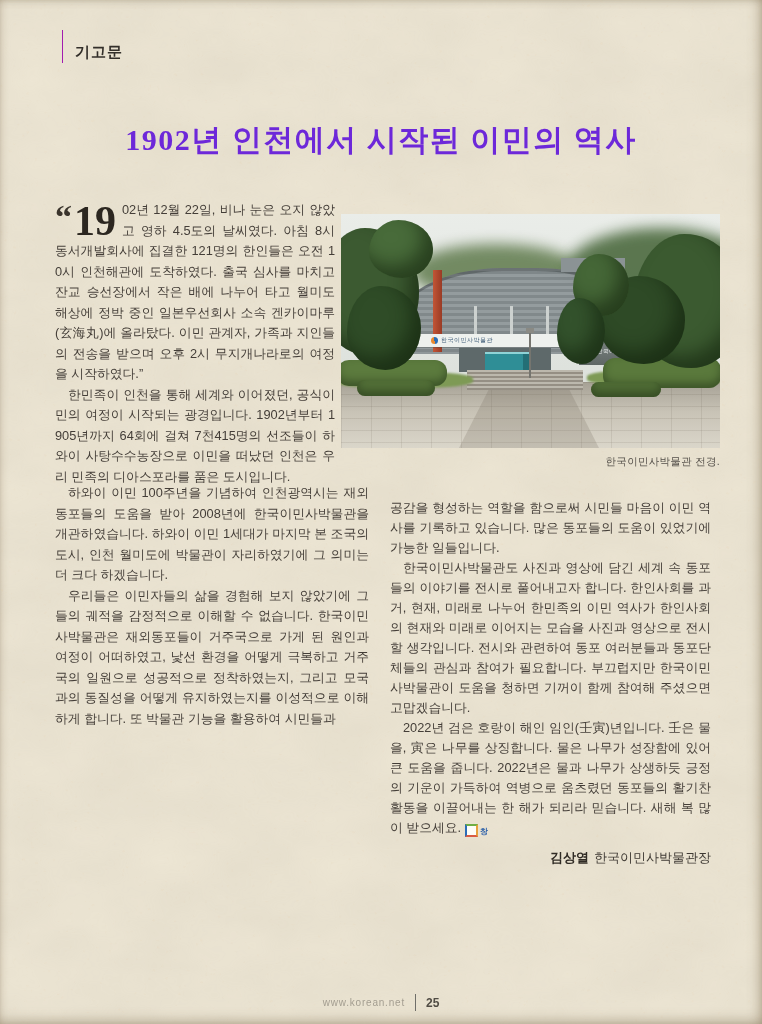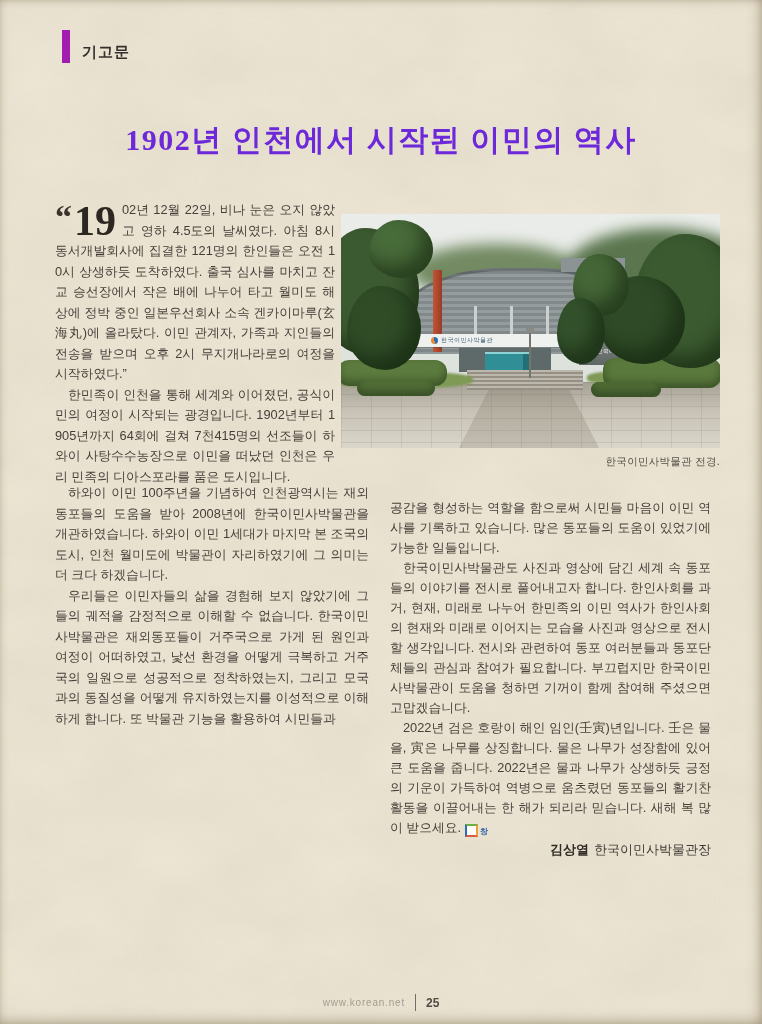--- a/index.html
+++ b/index.html
@@ -10,21 +10,21 @@
     font-family:"Liberation Sans","DejaVu Sans",sans-serif;
     box-shadow: inset -7px 0 14px -6px rgba(110,90,60,.45),
                 inset 0 -8px 14px -6px rgba(110,90,60,.40),
                 inset 0 5px 10px -6px rgba(110,90,60,.30),
                 inset 5px 0 10px -7px rgba(110,90,60,.25);
   }
   .texture { position:absolute; inset:0; z-index:0; }
   .layer { position:absolute; z-index:1; }
 
   
-  .kicker { left:62px; top:30px; border-left:8px solid #a21caf; padding:13px 0 1px 12px; }
+  .kicker { left:62px; top:30px; border-left:1px solid #a21caf; padding:13px 0 1px 12px; }
   .kicker-text { font-size:15px; font-weight:bold; color:#332f2a; letter-spacing:1px; }
 
   
   .title-wrap { left:0; top:120px; width:762px; text-align:center; }
   .title { font-family:"Liberation Serif","DejaVu Serif",serif; font-size:30px; font-weight:700;
            color:#6d28d9; letter-spacing:1.5px; }
 
   
   .col { text-align:justify; font-size:12.8px; line-height:20.5px; color:#443e38;
          word-break:break-all; }
@@ -106,21 +106,21 @@
 
   .caption { left:341px; top:455px; width:379px; text-align:right; font-size:10.5px;
         color:#55504a; letter-spacing:.3px; }
 
   
   .endmark { display:inline-block; width:13px; height:13px; margin-left:4px;
         vertical-align:-2px; background:#fdfdf8; text-align:center;
         font-size:8px; line-height:12px; color:#2b5fa8; font-weight:bold;
         border-top:2px solid #6fae45; border-left:2px solid #2b6cb8;
         border-right:2px solid #e8a13c; border-bottom:2px solid #d95b43; }
-  .byline { margin-top:2px; text-align:right; font-size:13px; color:#3e3933; }
+  .byline { margin-top:10px; text-align:right; font-size:13px; color:#3e3933; }
   .byline-name { font-weight:bold; color:#302b25; margin-right:5px; }
 
   
   .footer { left:0; top:994px; width:762px; display:flex; justify-content:center;
         align-items:center; gap:10px; }
   .footer-site { font-size:10px; color:#a39d90; letter-spacing:.8px; }
   .footer-div { width:1px; height:17px; background:#6f6e69; }
   .footer-num { font-size:12px; font-weight:bold; color:#514c44; }
 </style>
 </head>
@@ -194,21 +194,21 @@
     <div class="ph-tree ph-t4"></div>
     <div class="ph-tree ph-t5"></div>
     <div class="ph-tree ph-t6"></div>
     <div class="ph-tree ph-t7"></div>
     <div class="ph-lamp"></div>
     <div class="ph-lamphead"></div>
   </div>
   <div class="layer caption">한국이민사박물관 전경.</div>
 
   <div class="layer col col-narrow">
-    <p><span class="oq">“</span><span class="dropcap">19</span><span>02년 12월 22일, 비나 눈은 오지 않았고 영하 4.5도의 날씨였다. 아침 8시 동서개발회사에 집결한 121명의 한인들은 오전 10시 상생하듯 도착하였다. 출국 심사를 마치고 잔교 승선장에서 작은 배에 나누어 타고 월미도 해상에 정박 중인 일본우선회사 소속 겐카이마루(玄海丸)에 올라탔다. 이민 관계자, 가족과 지인들의 전송을 받으며 오후 2시 무지개나라로의 여정을 시작하였다.”</span></p>
+    <p><span class="oq">“</span><span class="dropcap">19</span><span>02년 12월 22일, 비나 눈은 오지 않았고 영하 4.5도의 날씨였다. 아침 8시 동서개발회사에 집결한 121명의 한인들은 오전 10시 인천해관에 도착하였다. 출국 심사를 마치고 잔교 승선장에서 작은 배에 나누어 타고 월미도 해상에 정박 중인 일본우선회사 소속 겐카이마루(玄海丸)에 올라탔다. 이민 관계자, 가족과 지인들의 전송을 받으며 오후 2시 무지개나라로의 여정을 시작하였다.”</span></p>
     <p class="indent">한민족이 인천을 통해 세계와 이어졌던, 공식이민의 여정이 시작되는 광경입니다. 1902년부터 1905년까지 64회에 걸쳐 7천415명의 선조들이 하와이 사탕수수농장으로 이민을 떠났던 인천은 우리 민족의 디아스포라를 품은 도시입니다.</p>
   </div>
 
   <div class="layer col col-wide">
     <p class="indent">하와이 이민 100주년을 기념하여 인천광역시는 재외동포들의 도움을 받아 2008년에 한국이민사박물관을 개관하였습니다. 하와이 이민 1세대가 마지막 본 조국의 도시, 인천 월미도에 박물관이 자리하였기에 그 의미는 더 크다 하겠습니다.</p>
     <p class="indent">우리들은 이민자들의 삶을 경험해 보지 않았기에 그들의 궤적을 감정적으로 이해할 수 없습니다. 한국이민사박물관은 재외동포들이 거주국으로 가게 된 원인과 여정이 어떠하였고, 낯선 환경을 어떻게 극복하고 거주국의 일원으로 성공적으로 정착하였는지, 그리고 모국과의 동질성을 어떻게 유지하였는지를 이성적으로 이해하게 합니다. 또 박물관 기능을 활용하여 시민들과</p>
   </div>
 
   <div class="layer col col-right">
     <p>공감을 형성하는 역할을 함으로써 시민들 마음이 이민 역사를 기록하고 있습니다. 많은 동포들의 도움이 있었기에 가능한 일들입니다.</p>

